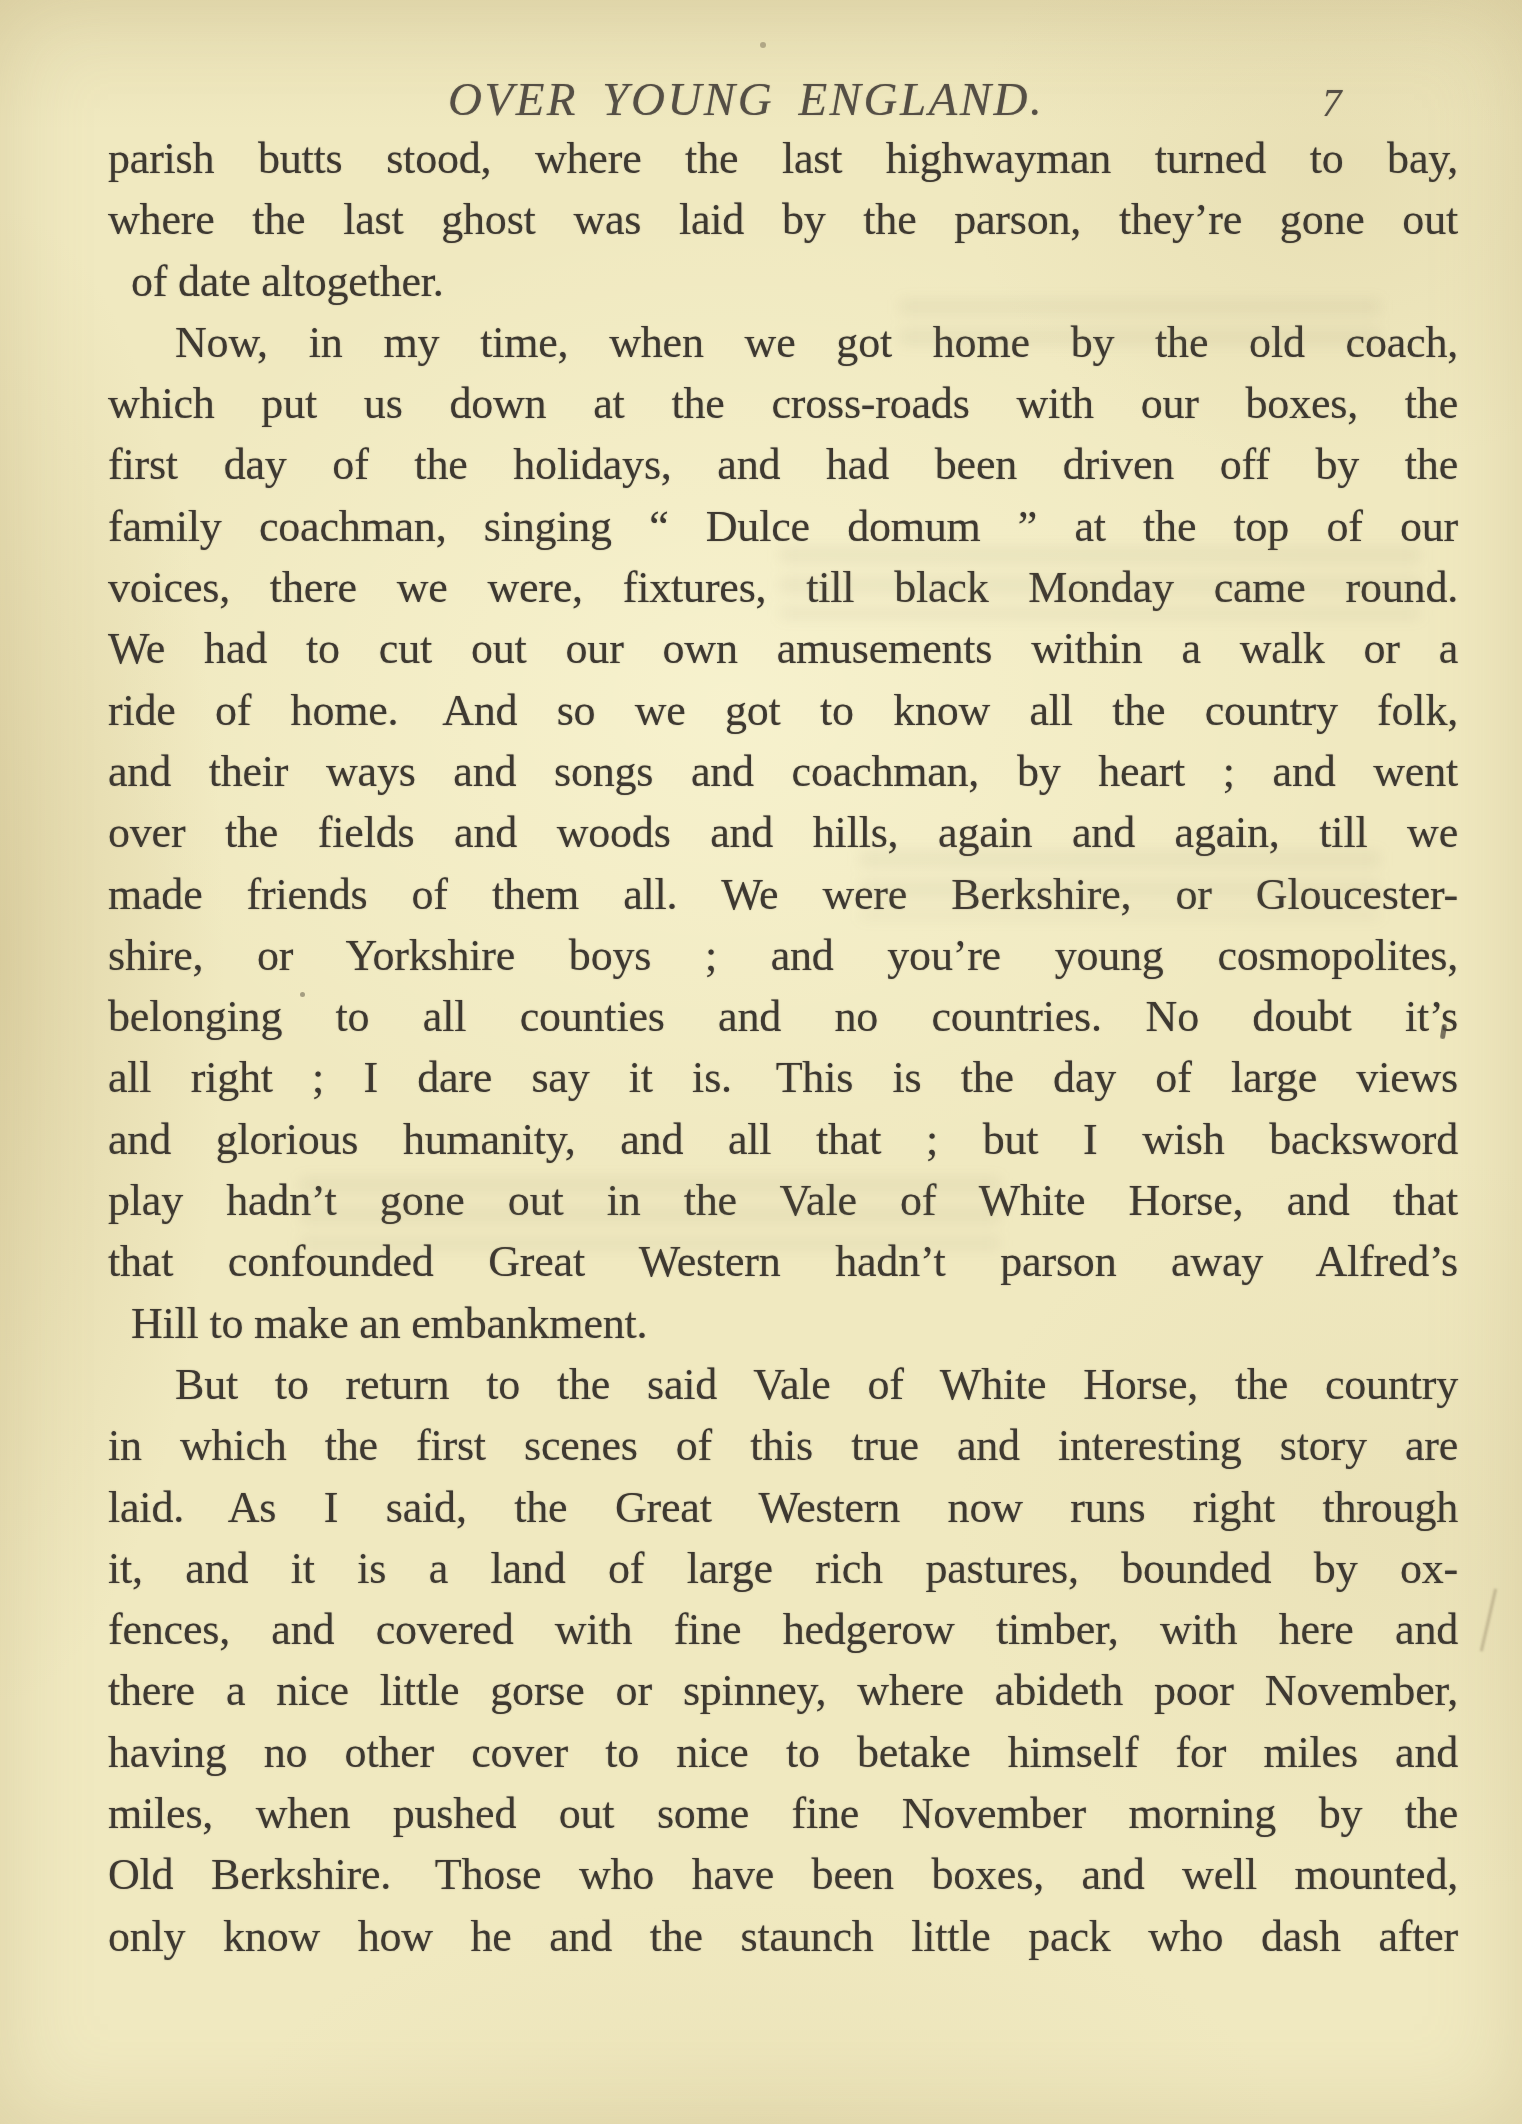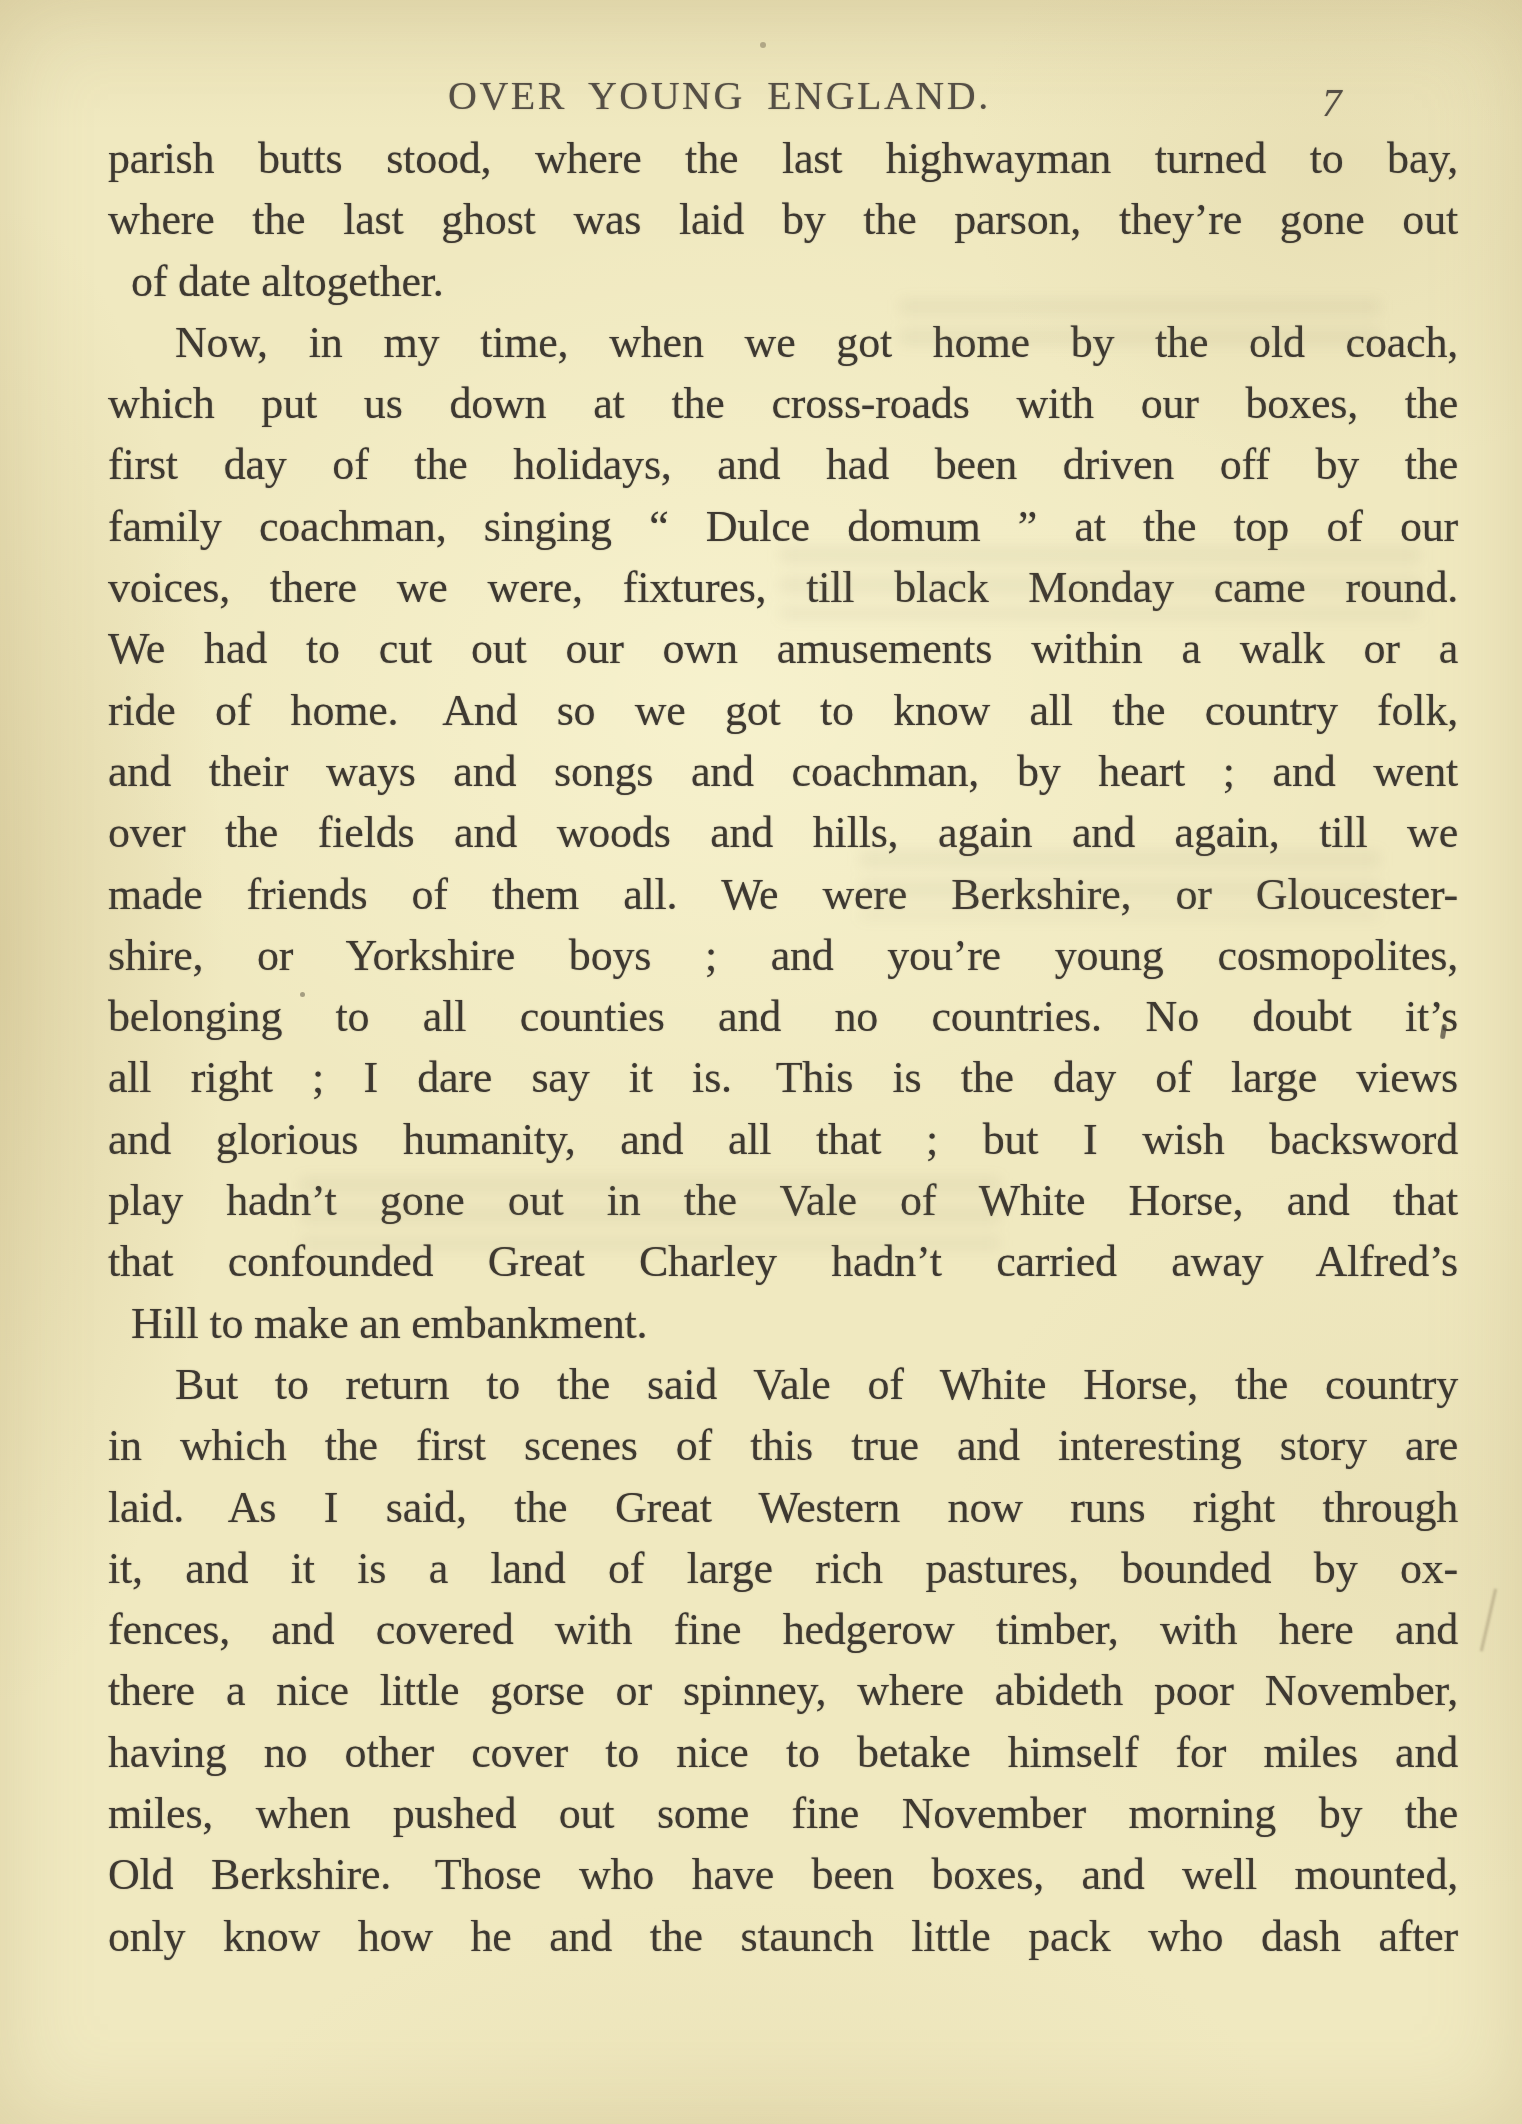--- a/index.html
+++ b/index.html
@@ -13,21 +13,22 @@
       radial-gradient(ellipse 520px 420px at 88% 8%,  rgba(203,188,138,0.22), transparent 72%),
       radial-gradient(ellipse 620px 520px at 92% 72%, rgba(208,194,148,0.18), transparent 72%),
       radial-gradient(ellipse 300px 1000px at 0% 45%, rgba(188,168,112,0.30), transparent 75%),
       radial-gradient(ellipse 700px 300px at 50% 100%,rgba(210,196,148,0.15), transparent 75%),
       linear-gradient(to bottom, rgba(198,183,133,0.18), rgba(198,183,133,0) 130px),
       var(--paper,#f0e9c0);
     box-shadow: inset 0 0 90px rgba(168,148,95,0.28);
   }
   .running-head{
     position:absolute; top:72px; left:448px;
-    font-size:40px;
+    font-style:italic;
+    font-size:47px;
     letter-spacing:2.5px;
     word-spacing:10px;
     color:var(--head-ink,#554f45);
     text-shadow:0 0 1.2px rgba(85,79,69,0.5);
     white-space:nowrap;
   }
   .page-num{
     position:absolute; top:80px; left:1322px;
     font-style:italic;
     font-size:39px;
@@ -90,21 +91,21 @@
         <div class="line">We had to cut out our own amusements within a walk or a</div>
         <div class="line">ride of home. And so we got to know all the country folk,</div>
         <div class="line">and their ways and songs and coachman, by heart ; and went</div>
         <div class="line">over the fields and woods and hills, again and again, till we</div>
         <div class="line">made friends of them all. We were Berkshire, or Gloucester-</div>
         <div class="line">shire, or Yorkshire boys ; and you’re young cosmopolites,</div>
         <div class="line">belonging to all counties and no countries. No doubt it’s</div>
         <div class="line">all right ; I dare say it is. This is the day of large views</div>
         <div class="line">and glorious humanity, and all that ; but I wish backsword</div>
         <div class="line">play hadn’t gone out in the Vale of White Horse, and that</div>
-        <div class="line">that confounded Great Charley hadn’t carried away Alfred’s</div>
+        <div class="line">that confounded Great Western hadn’t parson away Alfred’s</div>
         <div class="line endline">Hill to make an embankment.</div>
       </div>
       <div class="para indent">
         <div class="line">But to return to the said Vale of White Horse, the country</div>
         <div class="line">in which the first scenes of this true and interesting story are</div>
         <div class="line">laid. As I said, the Great Western now runs right through</div>
         <div class="line">it, and it is a land of large rich pastures, bounded by ox-</div>
         <div class="line">fences, and covered with fine hedgerow timber, with here and</div>
         <div class="line">there a nice little gorse or spinney, where abideth poor November,</div>
         <div class="line">having no other cover to nice to betake himself for miles and</div>

